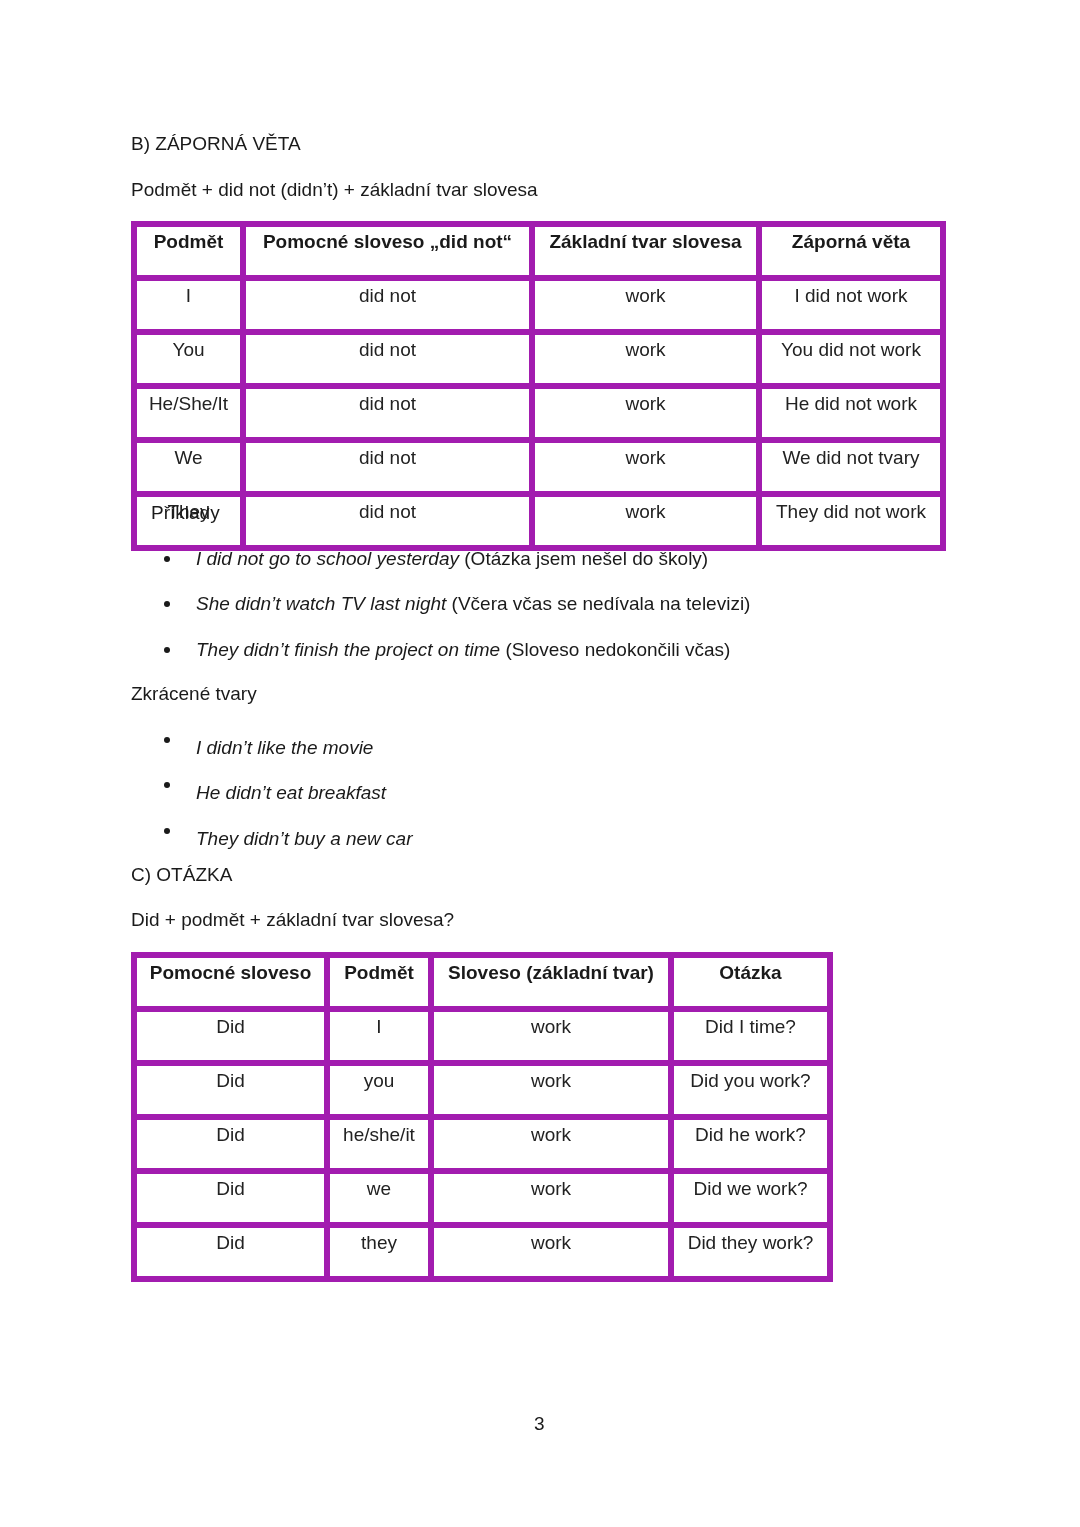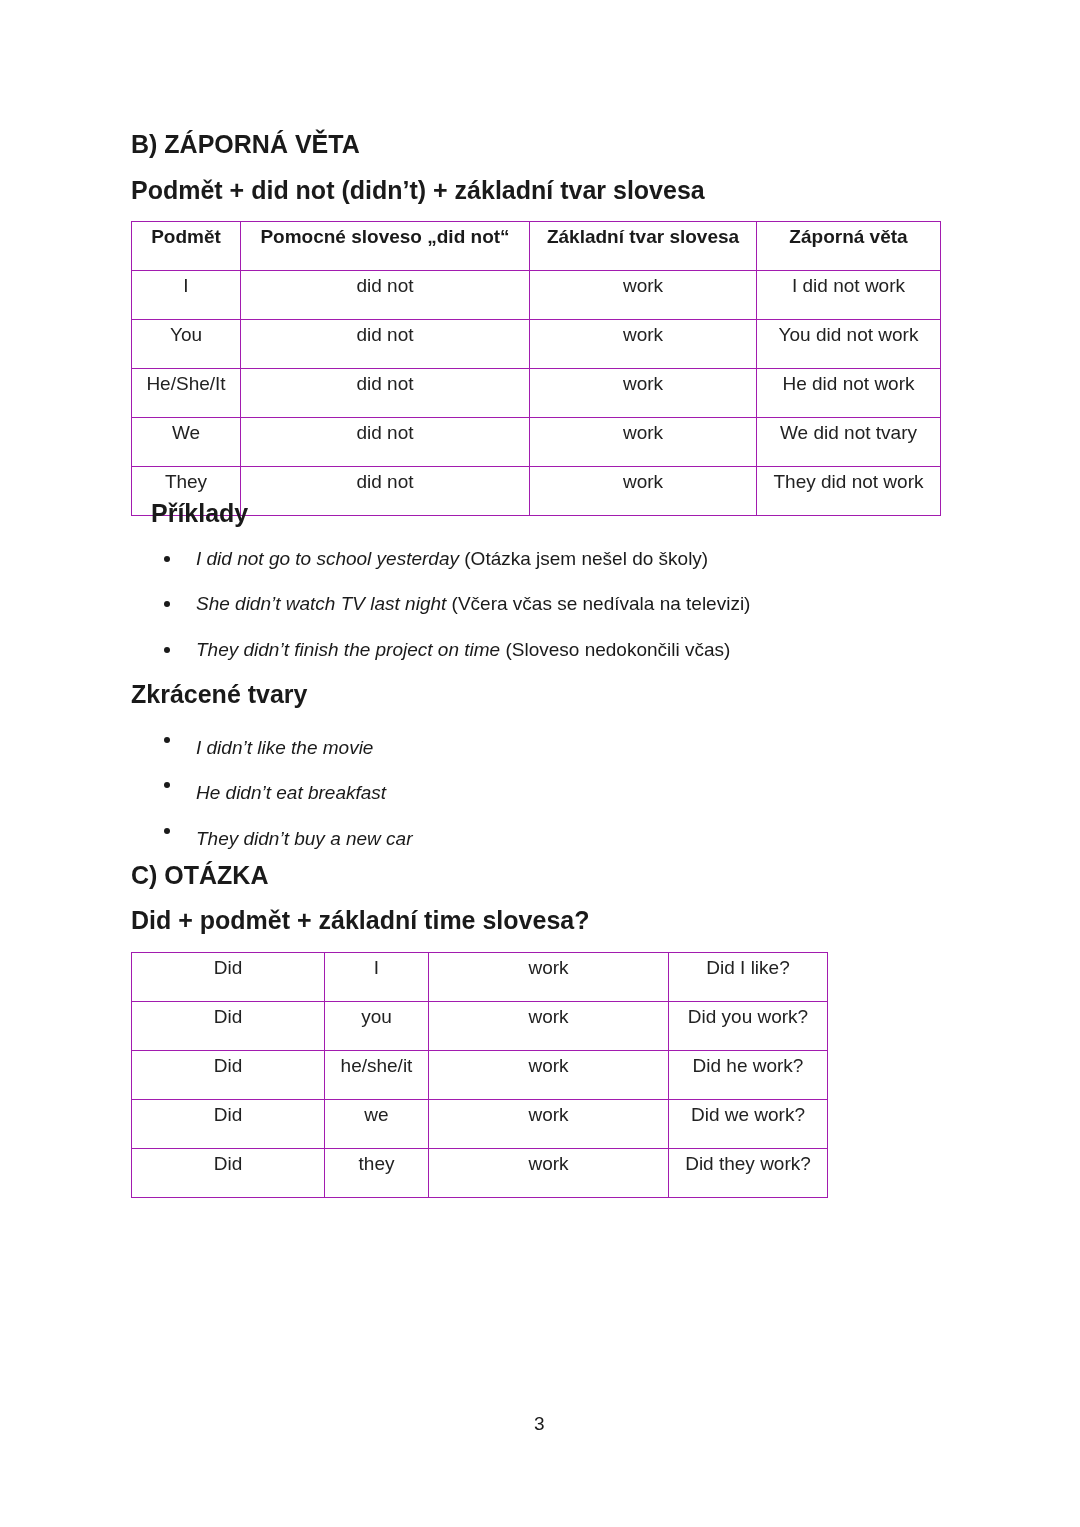--- a/index.html
+++ b/index.html
@@ -2,24 +2,24 @@
 <html><head>
 <meta charset="utf-8">
 <style>
   html, body { margin: 0; padding: 0; background: #ffffff; }
   body {
     width: 1080px; height: 1527px; position: relative; overflow: hidden;
     font-family: "Liberation Sans", "DejaVu Sans", sans-serif;
     color: #1a1a1a;
   }
   .abs { position: absolute; }
-  .h-bold { font-weight: bold; font-size: 25px; line-height: 24px; white-space: nowrap; text-align: center; }
+  .h-bold { font-weight: normal; font-size: 19px; line-height: 24px; white-space: nowrap; text-align: center; }
   .tbl { position: absolute; border-collapse: collapse; table-layout: fixed; }
   .tbl td, .tbl th {
-    border: 1px solid #a21caf; padding: 0; height: 45px;
+    border: 6px solid #a21caf; padding: 0; height: 45px;
     text-align: center; vertical-align: top;
     font-size: 19px; line-height: 24px; padding-top: 3px;
     white-space: nowrap; overflow: hidden;
   }
   .tbl th { font-weight: bold; }
   .tbl td { font-weight: normal; color: #222; }
   .bullets { position: absolute; left: 131px; margin: 0; padding: 0; list-style: none; }
   .bullets li { position: relative; height: 45.3px; font-size: 19px; line-height: 24px; white-space: nowrap; }
   .bullets .dot {
     position: absolute; left: 33px; top: 9px; width: 6px; height: 6px;
@@ -110,35 +110,41 @@
     <span class="dot"></span>
     <em class="txt">He didn’t eat breakfast</em>
   </li>
   <li>
     <span class="dot"></span>
     <em class="txt">They didn’t buy a new car</em>
   </li>
 </ul>
 
 <div class="abs h-bold" style="left:131px; top:863px;">C) OTÁZKA</div>
-<div class="abs h-bold" style="left:131px; top:908px;">Did + podmět + základní time slovesa?</div>
+<div class="abs h-bold" style="left:131px; top:908px;">Did + podmět + základní tvar slovesa?</div>
 
 <table class="tbl" style="left:131px; top:952px; width:696px;">
   <colgroup>
     <col style="width:193px">
       <col style="width:104px">
       <col style="width:240px">
       <col style="width:159px">
   </colgroup>
   <tbody>
+      <tr>
+    <th>Pomocné sloveso</th>
+    <th>Podmět</th>
+    <th>Sloveso (základní tvar)</th>
+    <th>Otázka</th>
+  </tr>
   <tr>
     <td>Did</td>
     <td>I</td>
     <td>work</td>
-    <td>Did I like?</td>
+    <td>Did I time?</td>
   </tr>
   <tr>
     <td>Did</td>
     <td>you</td>
     <td>work</td>
     <td>Did you work?</td>
   </tr>
   <tr>
     <td>Did</td>
     <td>he/she/it</td>

